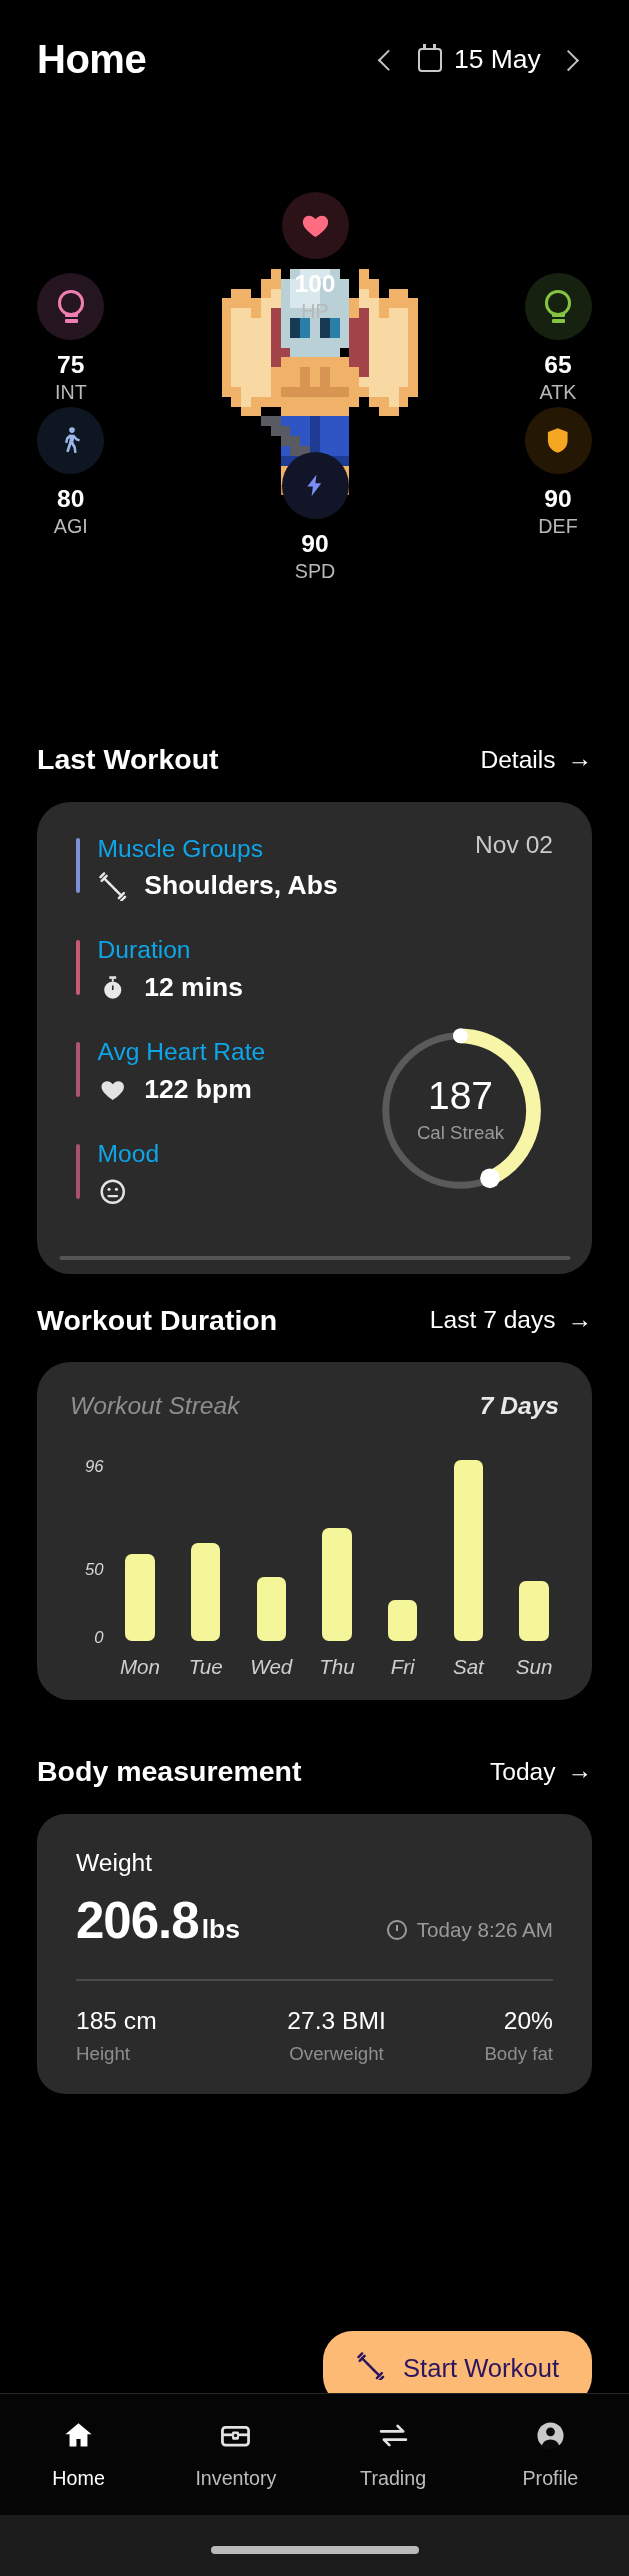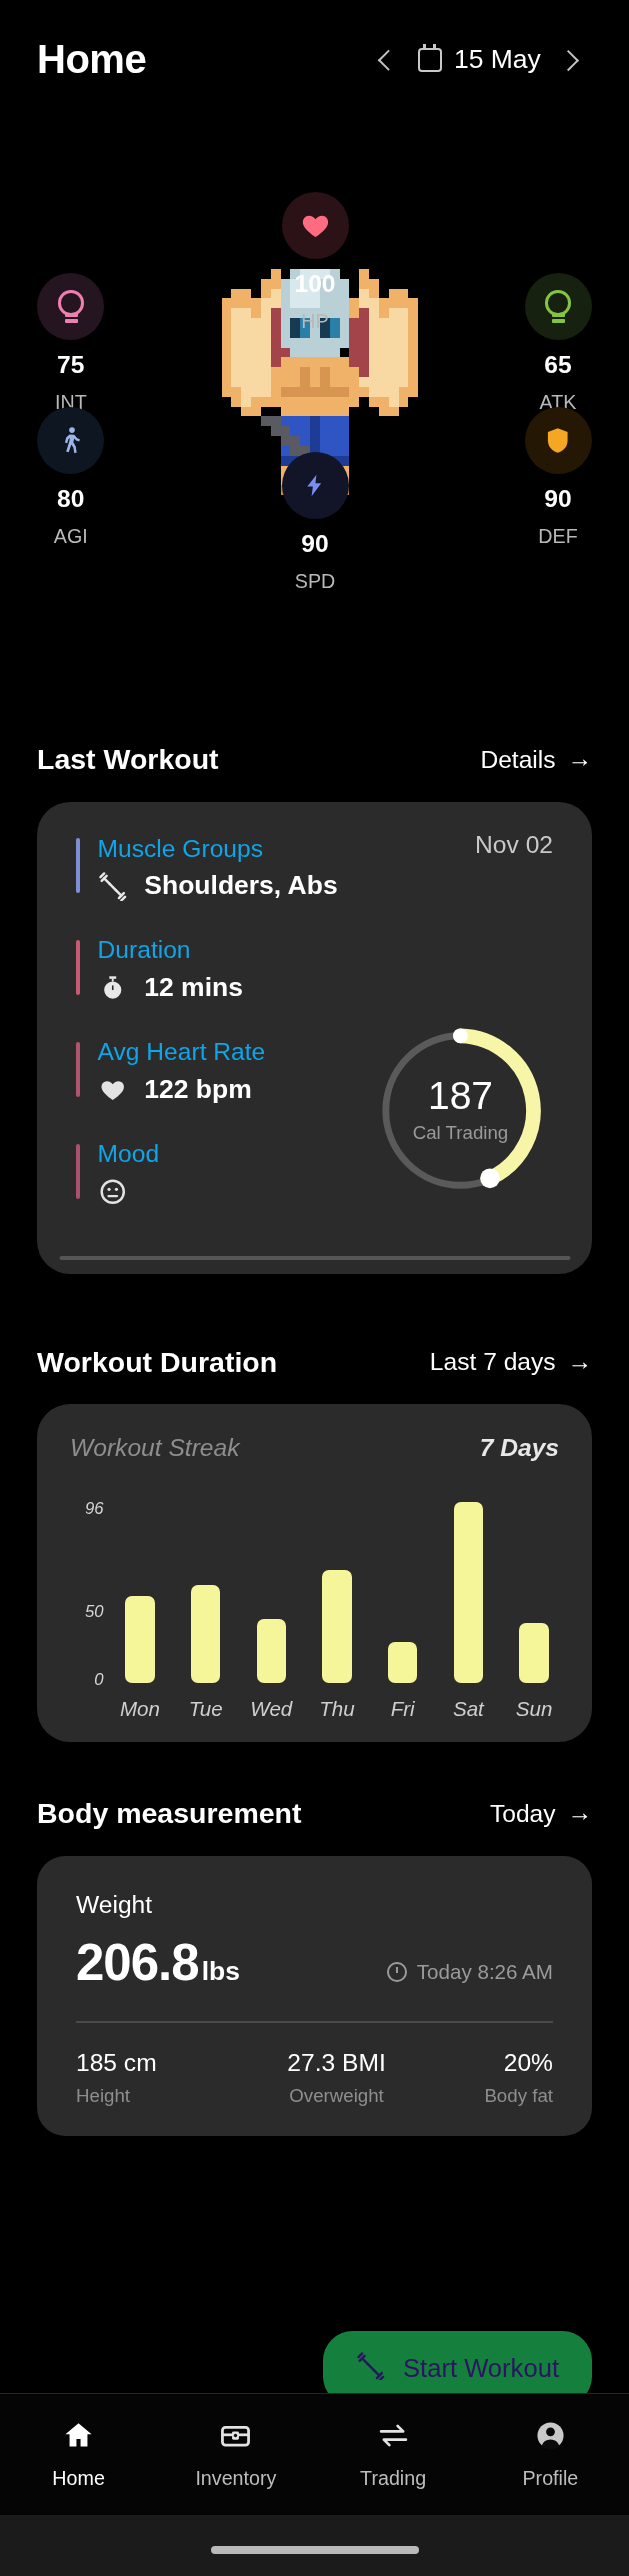--- a/index.html
+++ b/index.html
@@ -38,21 +38,21 @@
 
   
   .avatar-area { position: relative; height: 649px; }
   .stat { position: absolute; width: 118px; text-align: center; }
   .stat-bubble {
     width: 67px; height: 67px; border-radius: 50%;
     margin: 0 auto 11.8px auto;
     display: flex; align-items: center; justify-content: center;
   }
   .stat-val { font-size: 24.6px; font-weight: bold; line-height: 1.05; }
-  .stat-key { font-size: 19.7px; color: #b9b9b9; margin-top: 13px; }
+  .stat-key { font-size: 19.7px; color: #b9b9b9; margin-top: 3px; }
 
   .s-hp  { left: 256px; top: 98px; }
   .s-int { left: 11.8px;  top: 179px; }
   .s-atk { left: 499px; top: 179px; }
   .s-agi { left: 11.8px;  top: 313px; }
   .s-def { left: 499px; top: 313px; }
   .s-spd { left: 256px; top: 358px; }
 
   .bubble-hp  { background:#2a1216; }
   .bubble-int { background:#251520; }
@@ -153,21 +153,21 @@
   .bm-stats { display:flex; justify-content: space-between; }
   .bm-stat { text-align: left; }
   .bm-stat:nth-child(2) { text-align: center; margin-left: 32px; }
   .bm-stat:nth-child(3) { text-align: right; }
   .bm-stat .v { font-size: 24.6px; font-weight: 500; color:#fff; }
   .bm-stat .k { font-size: 18.7px; color:#8e8e8e; margin-top: 7.9px; }
 
   
   .fab {
     position:absolute; right: 37px; top: 2331px;
-    background:#15803d; color:#2b1560;
+    background:#fdba74; color:#2b1560;
     border-radius: 29.5px; padding: 19.7px 33px;
     display:flex; align-items:center; gap: 17.7px;
     font-size: 25.6px; font-weight: 500;
   }
 
   
   .bottom-nav {
     position:absolute; left:0; right:0; bottom: 61px; height: 122px;
     background:#050505; border-top: 1px solid #262626;
     display:flex; align-items:center;
@@ -431,28 +431,28 @@
 
     <div class="cal-ring">
       <svg width="173" height="173" viewBox="0 0 176 176">
         <circle cx="88" cy="88" r="76" fill="none" stroke="#5a5a5a" stroke-width="7"></circle>
         <path d="M 88 12 A 76 76 0 0 1 118 157" fill="none" stroke="#f7f5a8" stroke-width="15" stroke-linecap="round"></path>
         <circle cx="88" cy="12" r="7.5" fill="#ffffff"></circle>
         <circle cx="118" cy="157" r="10" fill="#ffffff"></circle>
       </svg>
       <div class="center">
         <div class="cal-num">187</div>
-        <div class="cal-lbl">Cal Trading</div>
+        <div class="cal-lbl">Cal Streak</div>
       </div>
     </div>
 
     <div class="card-scrollbar"></div>
   </div>
 
-  <div class="section-head" style="margin-top:72px">
+  <div class="section-head" style="margin-top:30px">
     <div class="section-title">Workout Duration</div>
     <div class="section-link">
       <span>Last 7 days</span>
       <span class="arrow-r">→</span>
     </div>
   </div>
 
   <div class="card chart-card">
     <div class="chart-head">
       <span class="lbl">Workout Streak</span>

